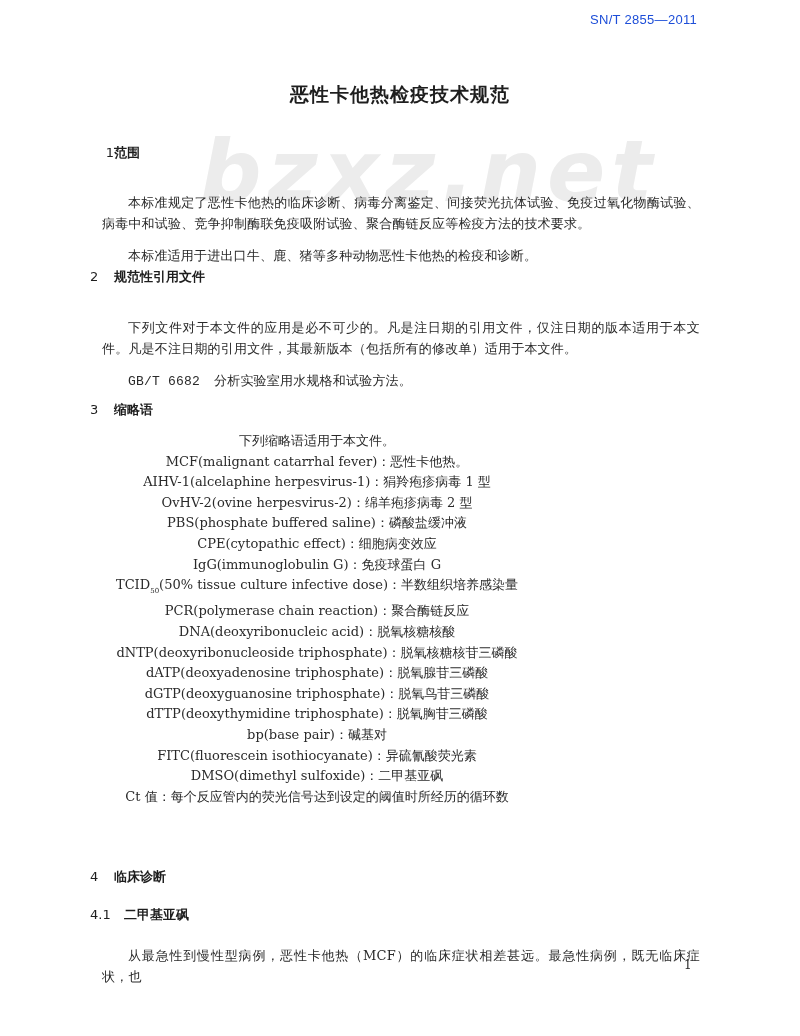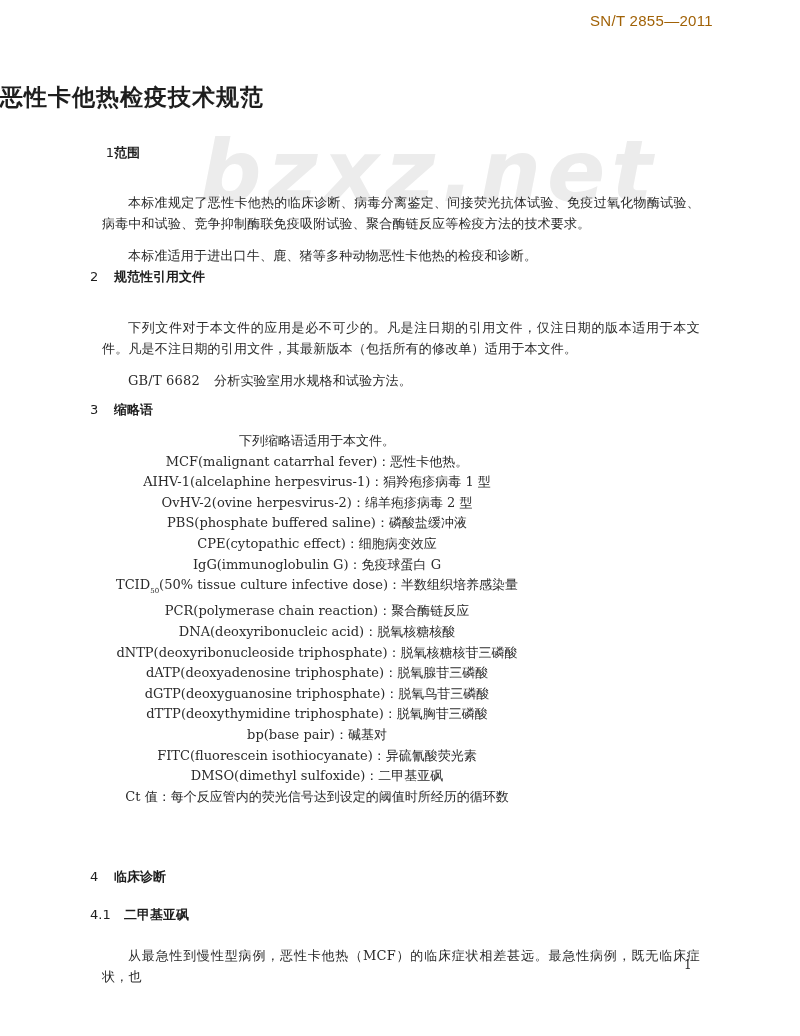--- a/index.html
+++ b/index.html
@@ -1,36 +1,36 @@
 <!DOCTYPE html>
 <html><head>
   <meta charset="utf-8">
   <style>
     html, body { margin: 0; padding: 0; background: #ffffff; }
     body { width: 800px; height: 1036px; position: relative; overflow: hidden;
            font-family: "DejaVu Serif", "Liberation Serif", serif; color: #2a2a2a; }
     .std-code { position: absolute; top: 12px; left: 590px; font-family: "Liberation Sans", "DejaVu Sans", sans-serif;
-                font-size: 15px; letter-spacing: 0.3px; color: #a16207; }
-    .doc-title { position: absolute; top: 82px; left: 0; width: 800px; text-align: left;
-                 font-family: "DejaVu Sans", "Liberation Sans", sans-serif; font-size: 23px; font-weight: bold;
+                font-size: 13px; letter-spacing: 0.3px; color: #1d4ed8; }
+    .doc-title { position: absolute; top: 82px; left: 0; width: 800px; text-align: center;
+                 font-family: "DejaVu Sans", "Liberation Sans", sans-serif; font-size: 19px; font-weight: bold;
                  letter-spacing: 1px; color: #1e1e1e; }
     .watermark { position: absolute; top: 128px; left: 200px; font-family: "DejaVu Sans", "Liberation Sans", sans-serif;
                  font-size: 86px; font-weight: bold; color: #ececec; letter-spacing: 6px; line-height: 1; z-index: 0; font-style: italic; }
     .h1 { position: absolute; left: 90px; font-family: "DejaVu Sans", "Liberation Sans", sans-serif;
           font-size: 13px; font-weight: bold; color: #1e1e1e; z-index: 1; }
     .h1 .num { display: inline-block; width: 24px; font-weight: normal; }
     .h1 .num.wide { width: 34px; }
     .para { position: absolute; left: 90px; width: 622px; font-size: 13px; line-height: 20.6px;
             text-align: justify; z-index: 1; letter-spacing: 0.2px; }
     .para p { margin: 12px; text-indent: 26px; }
     .para p.noindent { text-indent: 0; padding-left: 26px; }
     .abbr-list { position: absolute; left: 116px; top: 431px; font-size: 13px; line-height: 20.6px; z-index: 1; text-align: center; }
     .abbr-list div { white-space: nowrap; }
     .abbr-list sub { font-size: 7px; }
-    .ref-code { display: inline-block; width: 86px; }
+    .ref-code { display: inline-block; width: 86px; font-family: Liberation Mono, monospace; }
     .page-num { position: absolute; left: 684px; top: 958px; font-size: 12px; z-index: 1; }
   </style>
 </head>
 <body>
 
 <div class="std-code">SN/T 2855—2011</div>
 <div class="doc-title">恶性卡他热检疫技术规范</div>
 <div class="watermark">bzxz.net</div>
 
 <div class="h1" style="top:144px;text-align:right;">

